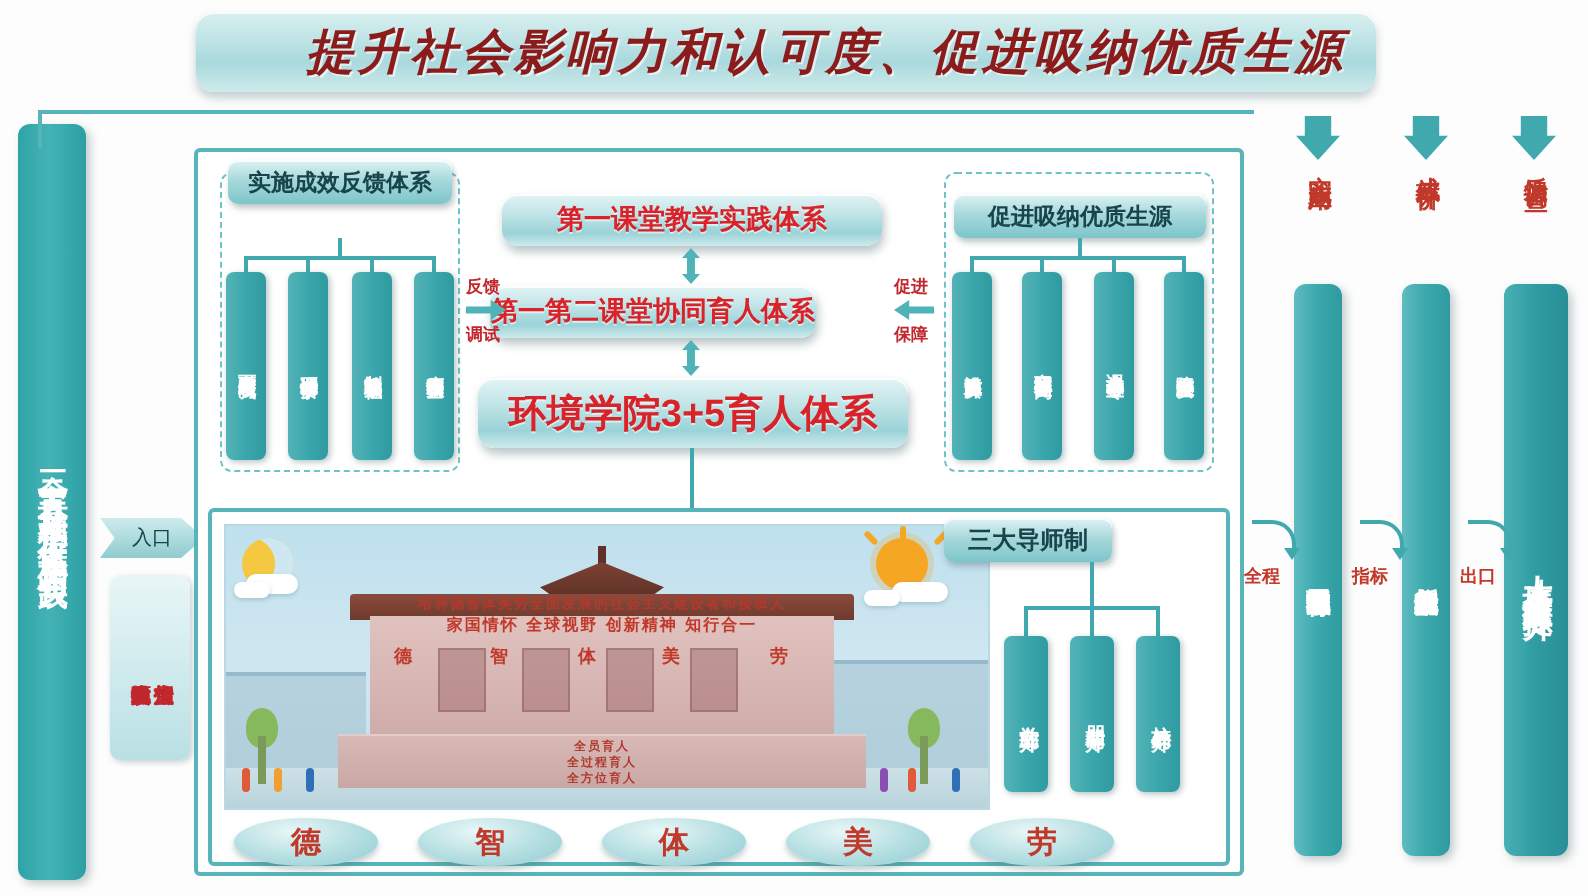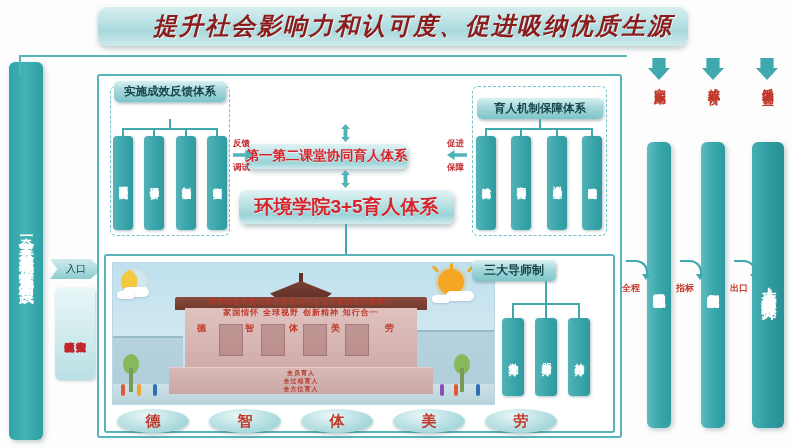--- a/index.html
+++ b/index.html
@@ -379,41 +379,42 @@
     <span>学委学情调研</span>
   </div>
   <div class="vbar" style="left:176px; top:136px; height:94px;">
     <span>社家校联动机制</span>
   </div>
   <div class="vbar" style="left:207px; top:136px; height:94px;">
     <span>全员听课制度</span>
   </div>
 
   <div class="dash-box dash-right"></div>
-  <div class="chip head-right">育人机制保障体系</div>
+  <div class="chip head-right">促进吸纳优质生源</div>
   <div class="bline" style="left:485px; top:128px; width:108px; height:2px;"></div>
   <div class="bline" style="left:539px; top:119px; width:2px; height:10px;"></div>
   <div class="bline" style="left:485px; top:128px; width:2px; height:8px;"></div>
   <div class="bline" style="left:520px; top:128px; width:2px; height:8px;"></div>
   <div class="bline" style="left:556px; top:128px; width:2px; height:8px;"></div>
   <div class="bline" style="left:591px; top:128px; width:2px; height:8px;"></div>
 
   <div class="vbar" style="left:476px; top:136px; height:94px;">
     <span>师资队伍建设</span>
   </div>
   <div class="vbar" style="left:511px; top:136px; height:94px;">
     <span>岗位评聘职称评定</span>
   </div>
   <div class="vbar" style="left:547px; top:136px; height:94px;">
     <span>专业学科带头人上课</span>
   </div>
   <div class="vbar" style="left:582px; top:136px; height:94px;">
     <span>经费政策保障</span>
   </div>
 
+  <div class="center-chip c1">第一课堂教学实践体系</div>
   <div class="vadouble" style="left:341px; top:124px;"></div>
   <div class="center-chip c2">第一第二课堂协同育人体系</div>
   <div class="vadouble" style="left:341px; top:170px;"></div>
   <div class="center-chip c3">环境学院3+5育人体系</div>
 
   <div class="harrow-l"></div>
   <div class="mini-label" style="left:233px; top:138px;">反馈</div>
   <div class="mini-label" style="left:233px; top:162px;">调试</div>
 
   <div class="harrow-r"></div>

